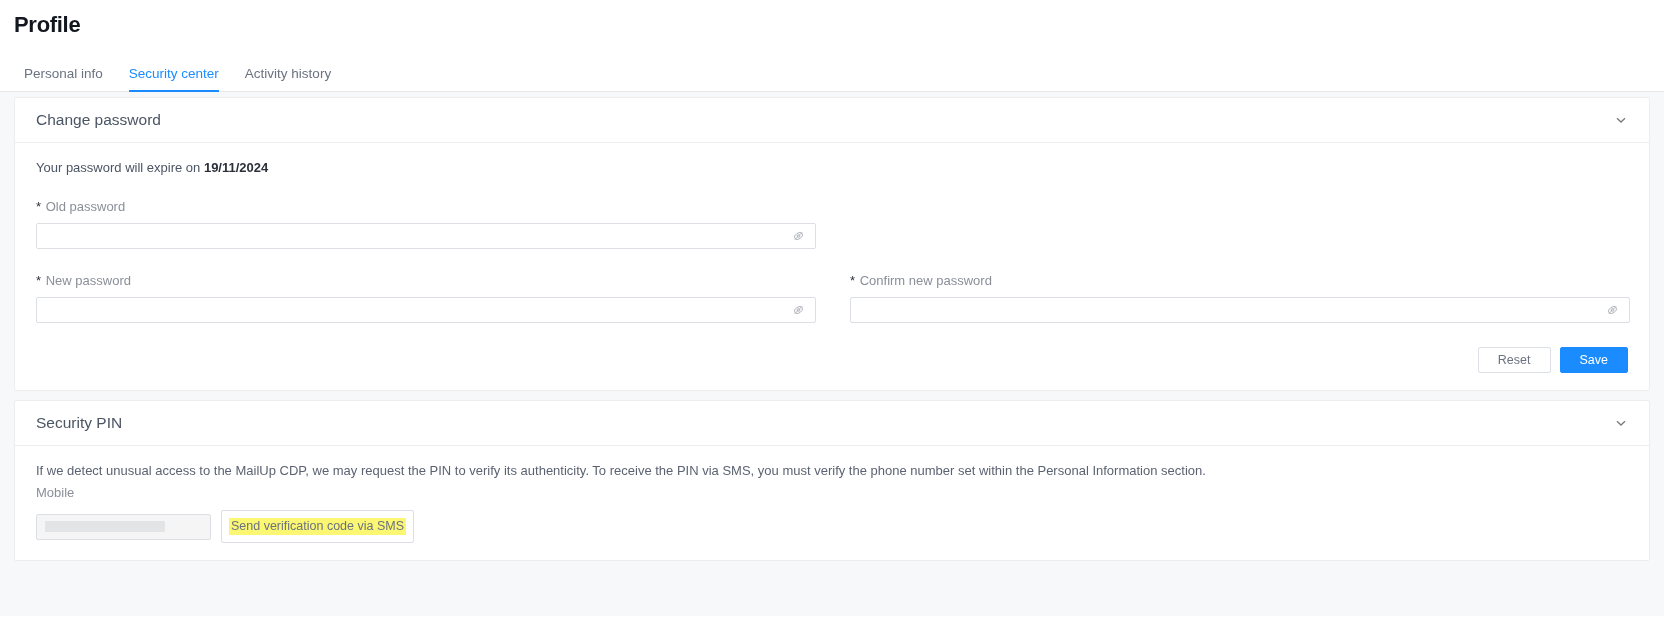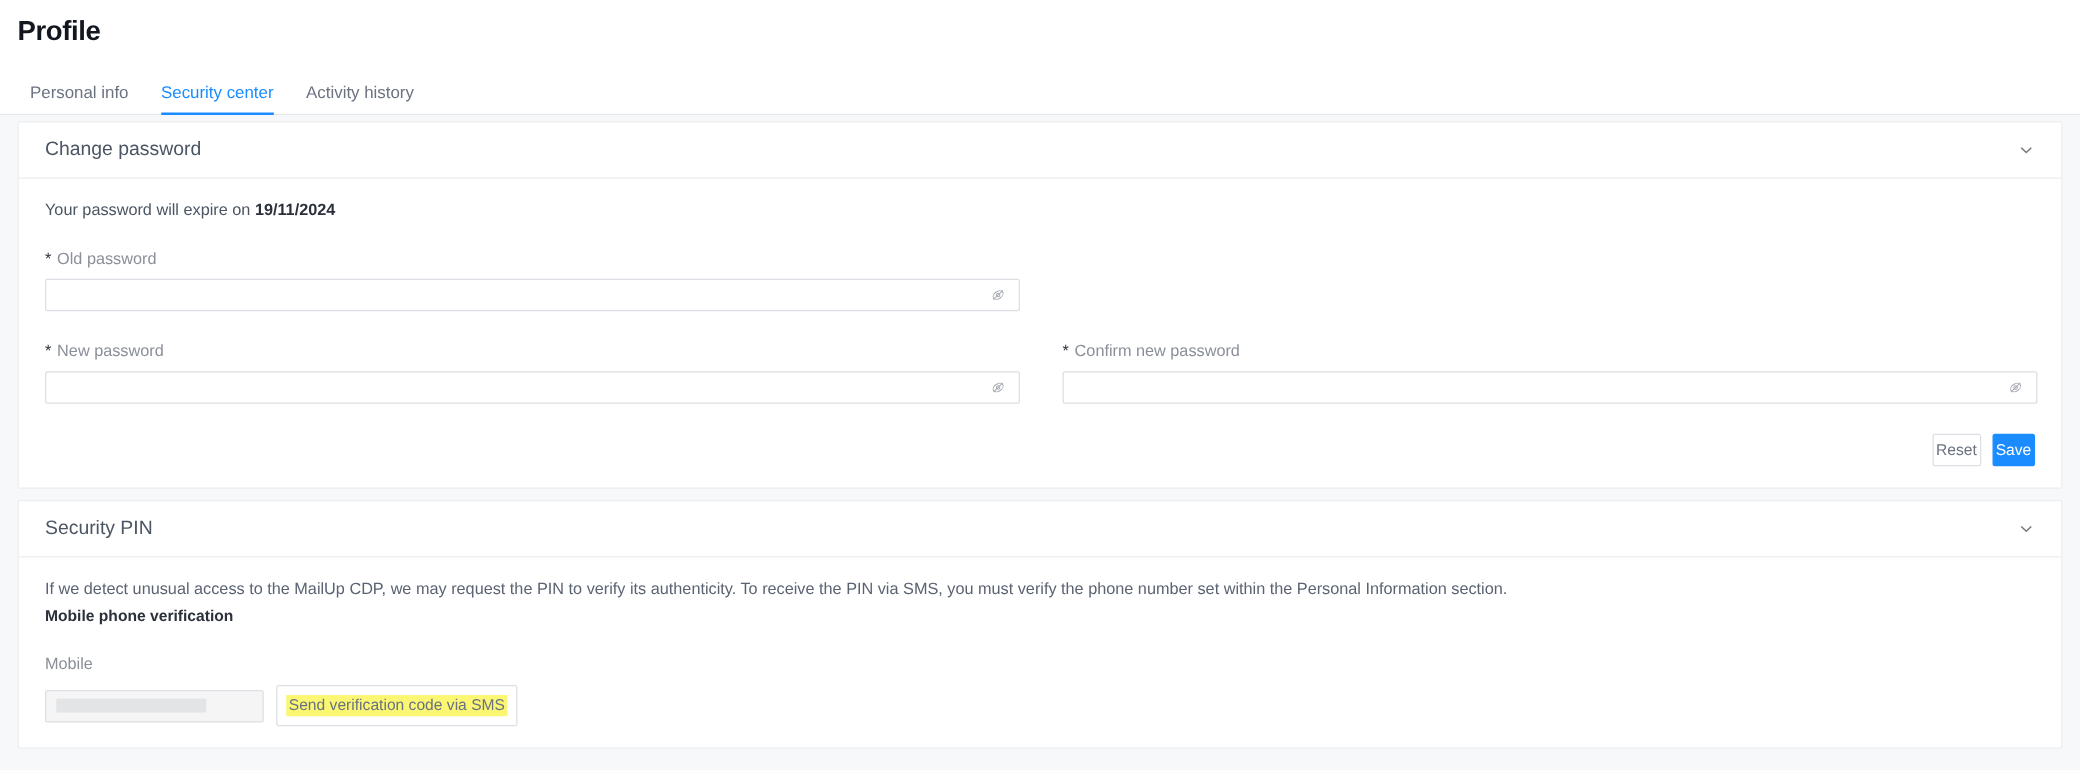--- a/index.html
+++ b/index.html
@@ -155,21 +155,21 @@
   .col-right { width: 780px; }
 
   .btn-row {
     display: flex;
     justify-content: flex-end;
     gap: 9px;
     margin-top: 24px;
   }
   .btn {
     height: 26px;
-    padding: 0 2px;
+    padding: 0 19px;
     font-size: 12.5px;
     border-radius: 2px;
     display: inline-flex;
     align-items: center;
     justify-content: center;
     cursor: pointer;
     line-height: 1;
   }
   .btn-default {
     background: #ffffff;
@@ -337,21 +337,20 @@
     <div class="card-header">
       <span class="card-title">Security PIN</span>
       <span class="chevron">
         <svg viewBox="0 0 14 14" width="14" height="14" fill="none" stroke="currentColor" stroke-width="1.3">
           <path d="M3 5.2 L7 9 L11 5.2"></path>
         </svg>
       </span>
     </div>
     <div class="card-body">
       <p class="pin-desc">If we detect unusual access to the MailUp CDP, we may request the PIN to verify its authenticity. To receive the PIN via SMS, you must verify the phone number set within the Personal Information section.</p>
-      <p class="sub-head">Mobile phone verification</p>
       <div class="mobile-label">Mobile</div>
       <div class="mobile-row">
         <div class="mobile-input">
           <span class="redact"></span>
         </div>
         <div class="sms-btn">
           <span class="hl">Send verification code via SMS</span>
         </div>
       </div>
     </div>

